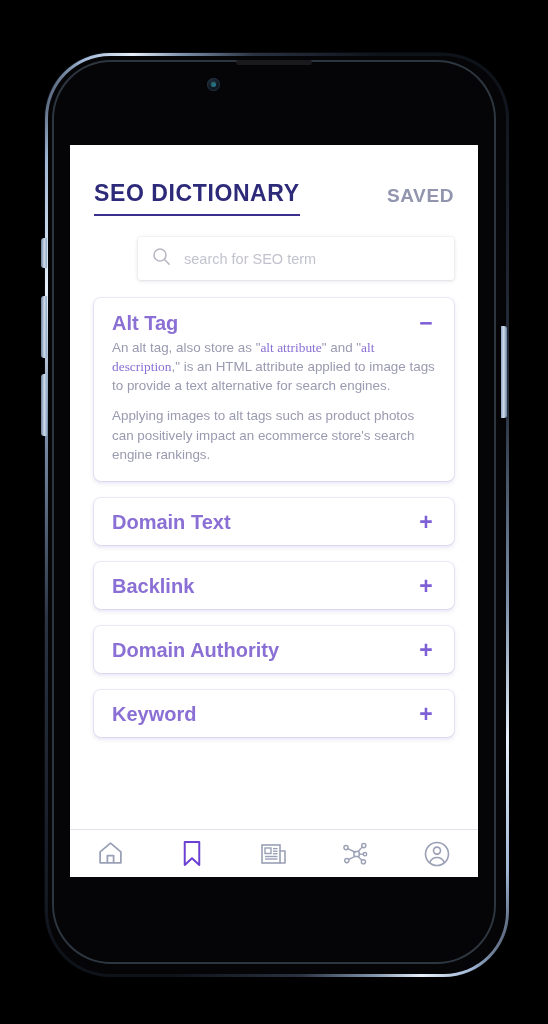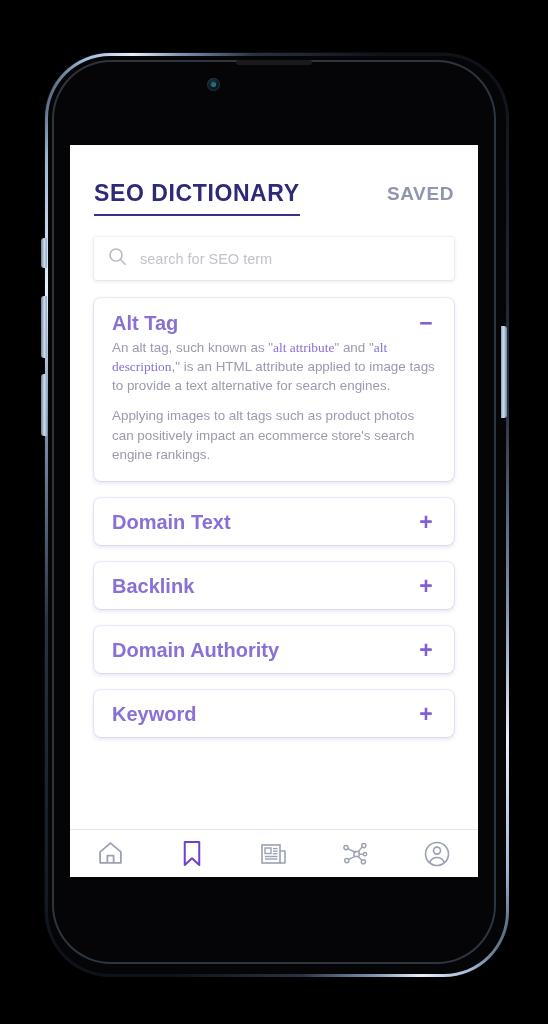--- a/index.html
+++ b/index.html
@@ -114,21 +114,21 @@
     top: 145px;
     width: 408px;
     height: 732px;
     background: #ffffff;
     overflow: hidden;
   }
 
   
   .app-header {
     display: flex;
-    align-items: center;
+    align-items: flex-end;
     padding: 37px 24px 0 24px;
     gap: 4px;
   }
   .title-wrap { position: relative; }
   .app-title {
     font-size: 23px;
     font-weight: bold;
     letter-spacing: 0.6px;
     color: #2d2a7a;
     line-height: 1;
@@ -143,21 +143,21 @@
     margin-left: auto;
     font-size: 19px;
     font-weight: bold;
     letter-spacing: 0.6px;
     color: #9195ad;
     line-height: 1;
     padding-bottom: 11px;
   }
 
   
-  .search-wrap { padding: 21px 24px 0 24px; }
+  .search-wrap { padding: 21px 24px 0 24px; margin-left: 44px; }
   .search-box {
     display: flex;
     align-items: center;
     height: 43px;
     background: #ffffff;
     border-radius: 3px;
     box-shadow: 0 1px 4px rgba(80,80,110,0.16), 0 0 0 1px rgba(150,150,175,0.07);
     padding: 0 14px;
     gap: 13px;
   }
@@ -278,21 +278,21 @@
       </div>
     </div>
 
     <div class="cards" id="cards-list">
         <div class="card expanded">
           <div class="card-head">
             <div class="card-title">Alt Tag</div>
             <div class="toggle-icon">−</div>
           </div>
           <div class="card-body">
-            <p class="card-para"><span>An alt tag, such known as "</span><span class="hl">alt attribute</span><span>" and "</span><span class="hl">alt description</span><span>," is an HTML attribute applied to image tags to provide a text alternative for search engines.</span></p>
+            <p class="card-para"><span>An alt tag, also store as "</span><span class="hl">alt attribute</span><span>" and "</span><span class="hl">alt description</span><span>," is an HTML attribute applied to image tags to provide a text alternative for search engines.</span></p>
             <p class="card-para"><span>Applying images to alt tags such as product photos can positively impact an ecommerce store's search engine rankings.</span></p>
           </div>
         </div>
         <div class="card">
           <div class="card-head">
             <div class="card-title">Domain Text</div>
             <div class="toggle-icon">+</div>
           </div>
         </div>
         <div class="card">

